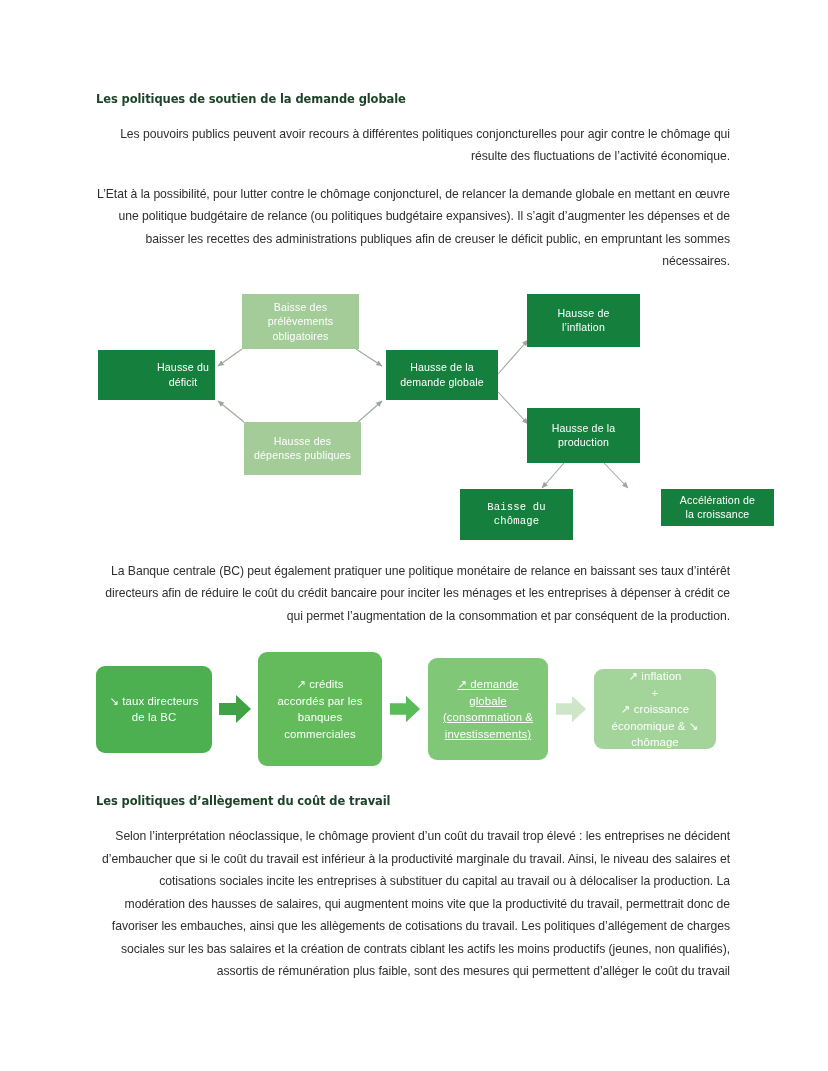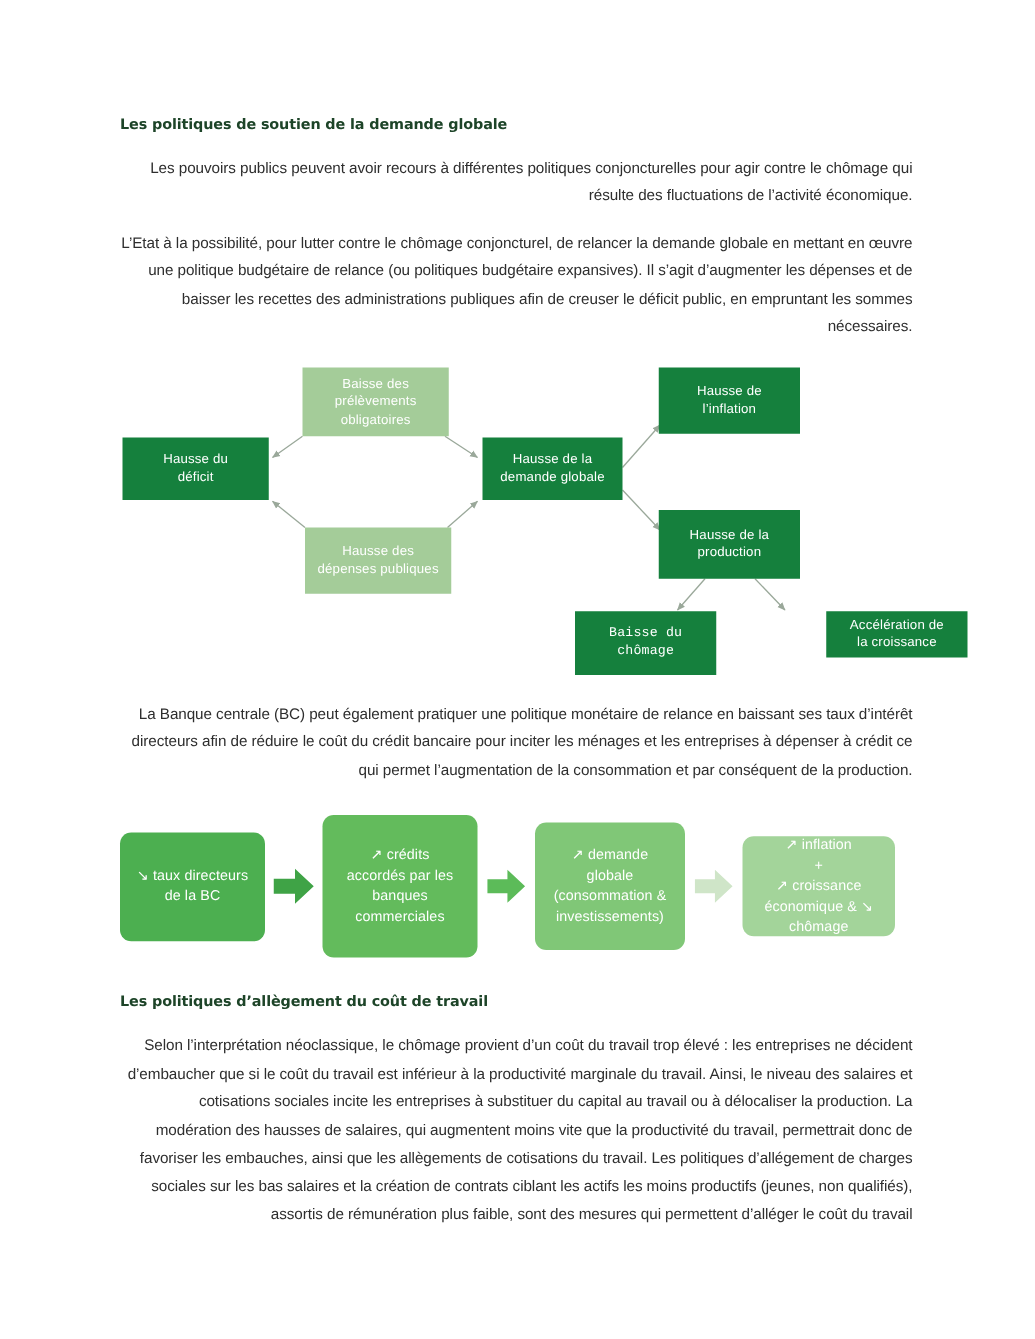--- a/index.html
+++ b/index.html
@@ -148,21 +148,21 @@
           <path d="M404,86 L434,52"></path>
 
           <path d="M404,104 L434,136"></path>
 
           <path d="M470,175 L448,200"></path>
 
           <path d="M510,175 L534,200"></path>
         </g>
       </svg>
 
-      <div class="dbox dark" style="left:4px;  top:62px;  width:117px; height:50px;">
+      <div class="dbox dark" style="left:4px;  top:62px;  width:117px; height:50px;justify-content:flex-end;">
         <span style="white-space:pre-line">Hausse du
 déficit</span>
       </div>
 
       <div class="dbox light" style="left:148px; top:6px;   width:117px; height:55px;">
         <span style="white-space:pre-line">Baisse des
 prélèvements
 obligatoires</span>
       </div>
 
@@ -218,21 +218,21 @@
 banques
 commerciales</span>
       </div>
 
       <div class="chain-arrow" style="width:46px;">
         <svg width="32" height="32" viewBox="0 0 34 34">
           <path d="M1,11 L18,11 L18,3 L33,17 L18,31 L18,23 L1,23 z" fill="#5cbb59"></path>
         </svg>
       </div>
 
-      <div class="chain-box" style="width:120px; height:102px; background:#80c777;">
+      <div class="chain-box" style="width:120px; height:102px; background:#80c777;text-decoration:underline;">
         <span style="white-space:pre-line">↗ demande
 globale
 (consommation &amp;
 investissements)</span>
       </div>
 
       <div class="chain-arrow" style="width:46px;">
         <svg width="32" height="32" viewBox="0 0 34 34">
           <path d="M1,11 L18,11 L18,3 L33,17 L18,31 L18,23 L1,23 z" fill="#cfe5c8"></path>
         </svg>

